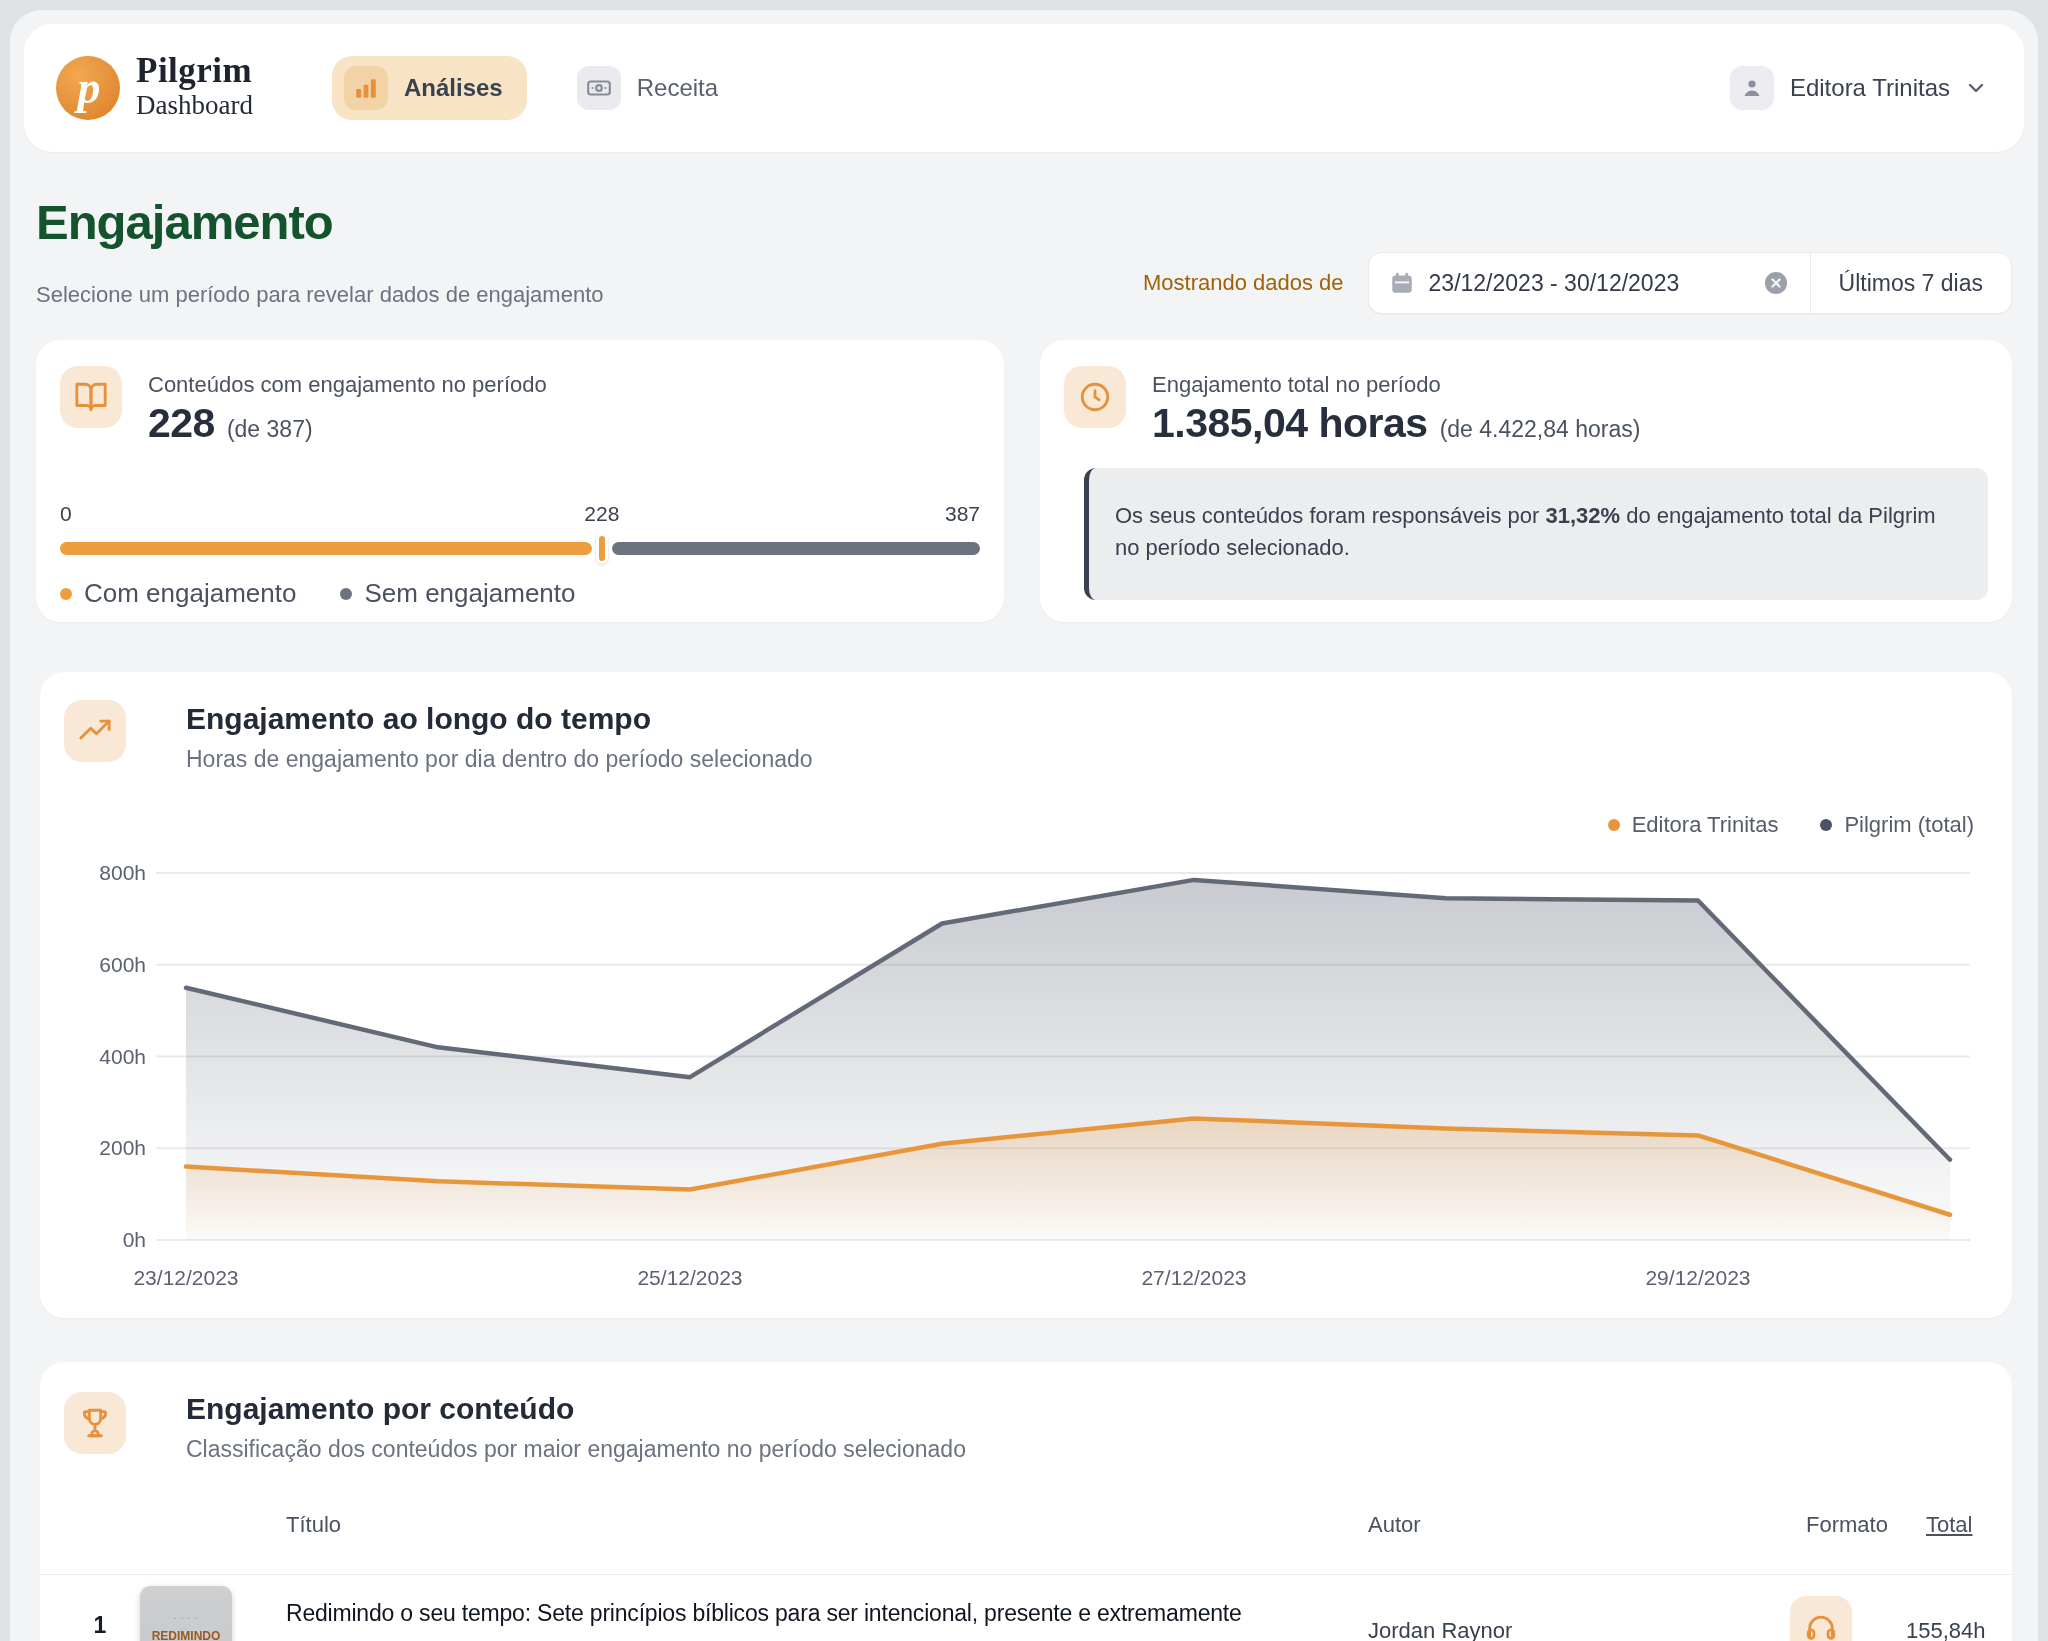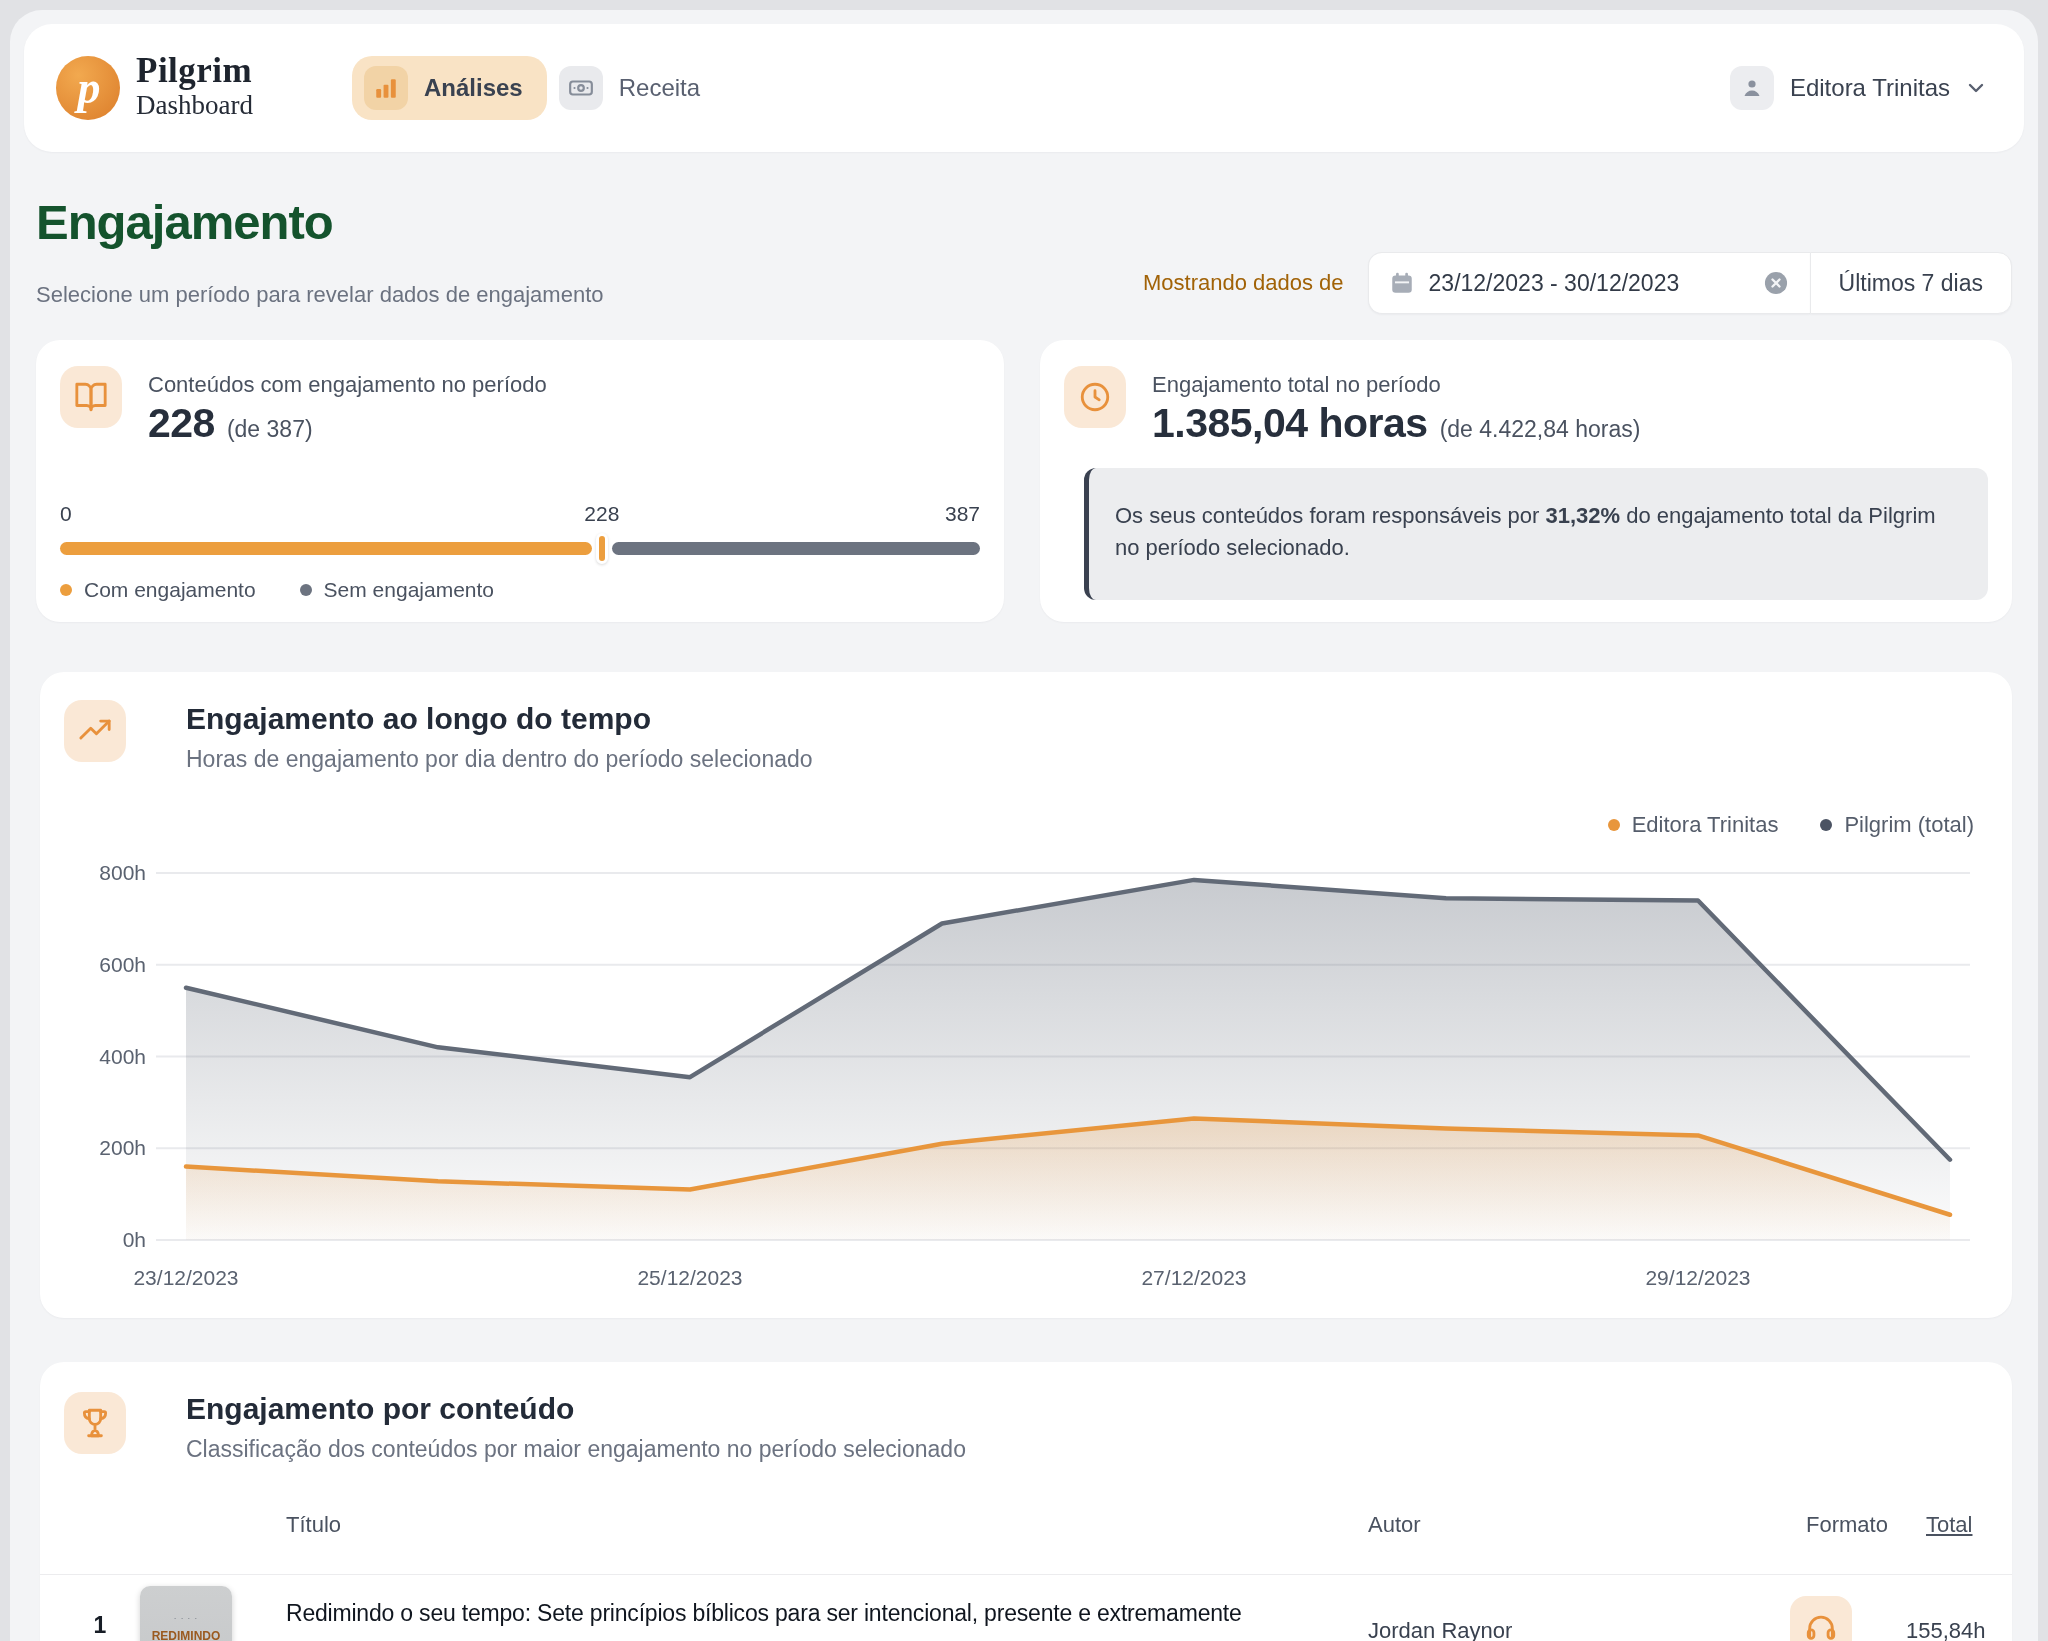--- a/index.html
+++ b/index.html
@@ -15,21 +15,21 @@
     background:#f3f4f6; border-radius:32px 32px 0 0;
   }
   .card { position:absolute; background:#ffffff; border-radius:24px; box-shadow:0 1px 2px rgba(16,24,40,.04); }
 
   
   .header { left:24px; top:24px; width:2000px; height:128px; border-radius:28px; }
   .logo { position:absolute; left:32px; top:32px; width:64px; height:64px; }
   .brand { position:absolute; left:112px; top:28px; font-family:"Liberation Serif", serif; }
   .brand .name { font-size:35px; font-weight:700; color:#1e242e; line-height:38px; letter-spacing:.5px; }
   .brand .sub  { font-size:27px; font-weight:400; color:#252b36; line-height:30px; }
-  .nav { position:absolute; left:328px; top:32px; height:64px; display:flex; align-items:center; }
+  .nav { position:absolute; left:308px; top:32px; height:64px; display:flex; align-items:center; gap:38px; }
   .nav-item { display:flex; align-items:center; height:64px; border-radius:20px; padding:0 24px 0 12px; }
   .nav-item.active { background:#f9e3c5; }
   .nav-ic { width:44px; height:44px; border-radius:12px; display:flex; align-items:center; justify-content:center; }
   .nav-item.active .nav-ic { background:#f2d3a6; }
   .nav-item.plain .nav-ic { background:#e9eaed; }
   .nav-label { margin-left:16px; font-size:24px; font-weight:700; color:#3a4250; }
   .nav-item.plain .nav-label { font-weight:400; color:#596070; }
   .account { position:absolute; right:36px; top:42px; display:flex; align-items:center; }
   .avatar { width:44px; height:44px; border-radius:12px; background:#ecedf0; display:flex; align-items:center; justify-content:center; }
   .account .name { margin:0 14px 0 16px; font-size:24px; color:#3a4250; }
@@ -63,21 +63,21 @@
 
   .slider-labels { position:absolute; left:24px; top:162px; width:920px; height:28px; font-size:21px; color:#39414f; }
   .slider-labels .min { position:absolute; left:0; }
   .slider-labels .cur { position:absolute; transform:translateX(-50%); }
   .slider-labels .max { position:absolute; right:0; }
   .track { position:absolute; left:24px; top:202px; width:920px; height:13px; }
   .track .seg-on  { position:absolute; left:0; top:0; height:13px; background:#ec9e3e; border-radius:7px; }
   .track .seg-off { position:absolute; right:0; top:0; height:13px; background:#6c7380; border-radius:7px; }
   .track .handle  { position:absolute; top:-9px; transform:translateX(-50%); width:12px; height:31px; background:#ec9e3e; border:3px solid #ffffff; border-radius:6px; box-shadow:0 1px 3px rgba(0,0,0,.15); }
   .mini-legend { position:absolute; left:24px; top:238px; display:flex; gap:44px; }
-  .legend-item { display:flex; align-items:center; font-size:21px; color:#4a5260; }
+  .legend-item { display:flex; align-items:center; font-size:26px; color:#4a5260; }
   .dot { width:12px; height:12px; border-radius:50%; margin-right:12px; flex:0 0 auto; }
 
   .insight {
     position:absolute; left:44px; top:128px; width:904px; height:132px;
     background:#ecedef; border-left:5px solid #3a4150; border-radius:12px;
     padding:20px 26px;
   }
   .insight-head { display:flex; align-items:center; }
   .insight-head .t { font-size:23px; font-weight:700; color:#1f2633; margin-left:12px; }
   .insight-text { margin-top:12px; font-size:22px; line-height:32px; color:#39414f; width:850px; }

